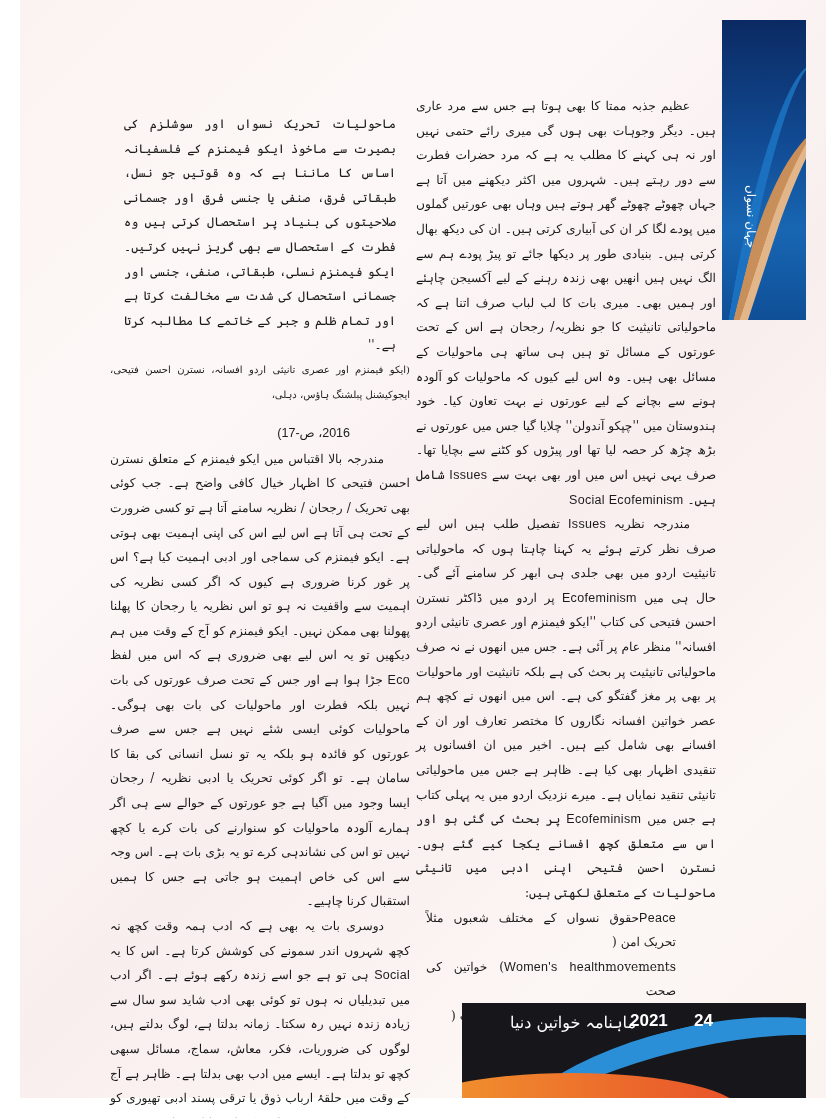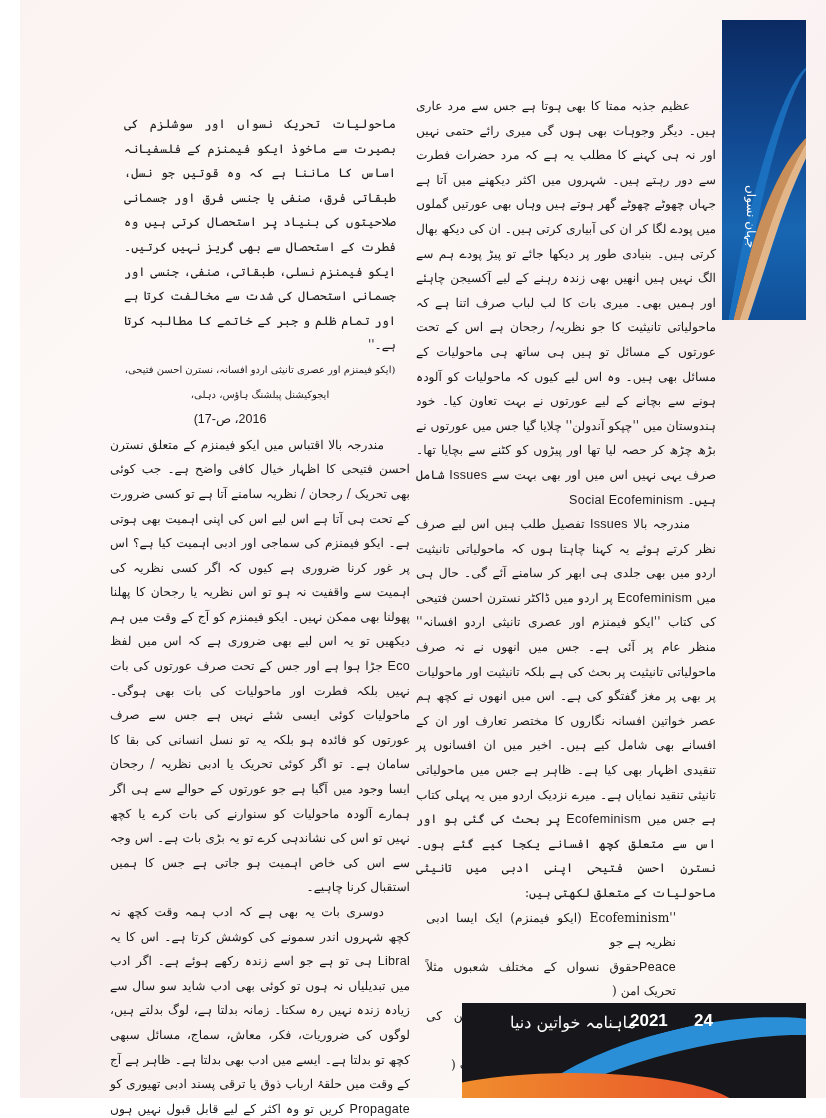--- a/index.html
+++ b/index.html
@@ -42,21 +42,21 @@
     position: absolute; direction: rtl; text-align: justify;
     font-family: "DejaVu Serif", serif; font-size: 12.2px; line-height: 24.6px;
     color: #1b1b1b;
   }
   .col p { margin: 0; }
   .col-right { left: 416px; top: 94px; width: 300px; }
   .col-left { left: 110px; top: 112px; width: 300px; }
   .latin { font-family: "Liberation Sans", sans-serif; font-size: 12.5px; letter-spacing: .3px; }
   .quote { padding-right: 40px; padding-left: 10px; }
   .indent { text-indent: 26px; }
-  .citation { font-size: 10px; text-align: center; }
+  .citation { font-size: 10px; }
   .footer {
     position: absolute; left: 462px; top: 1003px; width: 344px; height: 95px;
     background: #17171b; overflow: hidden;
   }
   .footer .blue-wave {
     position: absolute; left: 20px; top: 25px; width: 420px; height: 160px;
     border-radius: 50%; border-top: 22px solid #2a8fd6;
     transform: rotate(-14deg);
   }
   .footer .orange-wave {
@@ -87,55 +87,54 @@
 </div>
 
 <div class="col col-right">
   <p class="indent">
     <span>عظیم جذبہ ممتا کا بھی ہوتا ہے جس سے مرد عاری ہیں۔ دیگر وجوہات بھی ہوں گی میری رائے حتمی نہیں اور نہ ہی کہنے کا مطلب یہ ہے کہ مرد حضرات فطرت سے دور رہتے ہیں۔ شہروں میں اکثر دیکھنے میں آتا ہے جہاں چھوٹے چھوٹے گھر ہوتے ہیں وہاں بھی عورتیں گملوں میں پودے لگا کر ان کی آبیاری کرتی ہیں۔ ان کی دیکھ بھال کرتی ہیں۔ بنیادی طور پر دیکھا جائے تو پیڑ پودے ہم سے الگ نہیں ہیں انھیں بھی زندہ رہنے کے لیے آکسیجن چاہئے اور ہمیں بھی۔ میری بات کا لب لباب صرف اتنا ہے کہ ماحولیاتی تانیثیت کا جو نظریہ/ رجحان ہے اس کے تحت عورتوں کے مسائل تو ہیں ہی ساتھ ہی ماحولیات کے مسائل بھی ہیں۔ وہ اس لیے کیوں کہ ماحولیات کو آلودہ ہونے سے بچانے کے لیے عورتوں نے بہت تعاون کیا۔ خود ہندوستان میں ''چپکو آندولن'' چلایا گیا جس میں عورتوں نے بڑھ چڑھ کر حصہ لیا تھا اور پیڑوں کو کٹنے سے بچایا تھا۔ صرف یہی نہیں اس میں اور بھی بہت سے</span>
     <span class="latin">Issues</span>
     <span>شامل ہیں۔</span>
     <span class="latin">Social Ecofeminism</span>
   </p>
   <p class="indent">
-    <span>مندرجہ بالا</span>
+    <span>مندرجہ نظریہ</span>
     <span class="latin">Issues</span>
     <span>تفصیل طلب ہیں اس لیے صرف نظر کرتے ہوئے یہ کہنا چاہتا ہوں کہ ماحولیاتی تانیثیت اردو میں بھی جلدی ہی ابھر کر سامنے آئے گی۔ حال ہی میں</span>
     <span class="latin">Ecofeminism</span>
     <span>پر اردو میں ڈاکٹر نسترن احسن فتیحی کی کتاب ''ایکو فیمنزم اور عصری تانیثی اردو افسانہ'' منظر عام پر آئی ہے۔ جس میں انھوں نے نہ صرف ماحولیاتی تانیثیت پر بحث کی ہے بلکہ تانیثیت اور ماحولیات پر بھی پر مغز گفتگو کی ہے۔ اس میں انھوں نے کچھ ہم عصر خواتین افسانہ نگاروں کا مختصر تعارف اور ان کے افسانے بھی شامل کیے ہیں۔ اخیر میں ان افسانوں پر تنقیدی اظہار بھی کیا ہے۔ ظاہر ہے جس میں ماحولیاتی تانیثی تنقید نمایاں ہے۔ میرے نزدیک اردو میں یہ پہلی کتاب ہے جس میں</span>
     <span class="latin">Ecofeminism</span>
     <span>پر بحث کی گئی ہو اور اس سے متعلق کچھ افسانے یکجا کیے گئے ہوں۔ نسترن احسن فتیحی اپنی ادبی میں تانیثی ماحولیات کے متعلق لکھتی ہیں:</span>
   </p>
   <div class="quote">
-    <p><span>''Ecofeminism (ایکو فیمنزم) ایک ایسا ادبی نظریہ ہے جو</span></p>
     <p><span class="latin">Peace</span><span>حقوق نسواں کے مختلف شعبوں مثلاً تحریک امن (</span></p>
     <p><span class="latin">Women's health</span><span>movements) خواتین کی صحت</span></p>
     <p><span class="latin">Environmenta</span><span>care)، ماحولیاتی تحریکات (</span></p>
 
   </div>
 </div>
 
 <div class="col col-left">
   <div class="quote" style="padding-right:14px;padding-left:14px;">
     <p>ماحولیات تحریک نسواں اور سوشلزم کی بصیرت سے ماخوذ ایکو فیمنزم کے فلسفیانہ اساس کا ماننا ہے کہ وہ قوتیں جو نسل، طبقاتی فرق، صنفی یا جنسی فرق اور جسمانی صلاحیتوں کی بنیاد پر استحصال کرتی ہیں وہ فطرت کے استحصال سے بھی گریز نہیں کرتیں۔ ایکو فیمنزم نسلی، طبقاتی، صنفی، جنسی اور جسمانی استحصال کی شدت سے مخالفت کرتا ہے اور تمام ظلم و جبر کے خاتمے کا مطالبہ کرتا ہے۔''</p>
   </div>
   <p class="citation">
     <span>(ایکو فیمنزم اور عصری تانیثی اردو افسانہ، نسترن احسن فتیحی، ایجوکیشنل پبلشنگ ہاؤس، دہلی،</span>
   </p>
-  <p class="citation" style="padding-right:60px;">
+  <p class="citation" style="padding-right:60px;margin-top:14px;">
     <span class="latin">2016، ص-17)</span>
   </p>
   <p class="indent">
     <span>مندرجہ بالا اقتباس میں ایکو فیمنزم کے متعلق نسترن احسن فتیحی کا اظہار خیال کافی واضح ہے۔ جب کوئی بھی تحریک / رجحان / نظریہ سامنے آتا ہے تو کسی ضرورت کے تحت ہی آتا ہے اس لیے اس کی اپنی اہمیت بھی ہوتی ہے۔ ایکو فیمنزم کی سماجی اور ادبی اہمیت کیا ہے؟ اس پر غور کرنا ضروری ہے کیوں کہ اگر کسی نظریہ کی اہمیت سے واقفیت نہ ہو تو اس نظریہ یا رجحان کا پھلنا پھولنا بھی ممکن نہیں۔ ایکو فیمنزم کو آج کے وقت میں ہم دیکھیں تو یہ اس لیے بھی ضروری ہے کہ اس میں لفظ</span>
     <span class="latin">Eco</span>
     <span>جڑا ہوا ہے اور جس کے تحت صرف عورتوں کی بات نہیں بلکہ فطرت اور ماحولیات کی بات بھی ہوگی۔ ماحولیات کوئی ایسی شئے نہیں ہے جس سے صرف عورتوں کو فائدہ ہو بلکہ یہ تو نسل انسانی کی بقا کا سامان ہے۔ تو اگر کوئی تحریک یا ادبی نظریہ / رجحان ایسا وجود میں آگیا ہے جو عورتوں کے حوالے سے ہی اگر ہمارے آلودہ ماحولیات کو سنوارنے کی بات کرے یا کچھ نہیں تو اس کی نشاندہی کرے تو یہ بڑی بات ہے۔ اس وجہ سے اس کی خاص اہمیت ہو جاتی ہے جس کا ہمیں استقبال کرنا چاہیے۔</span>
   </p>
   <p class="indent">
     <span>دوسری بات یہ بھی ہے کہ ادب ہمہ وقت کچھ نہ کچھ شہروں اندر سمونے کی کوشش کرتا ہے۔ اس کا یہ</span>
-    <span class="latin">Libral</span>
+    <span class="latin">Social</span>
     <span>ہی تو ہے جو اسے زندہ رکھے ہوئے ہے۔ اگر ادب میں تبدیلیاں نہ ہوں تو کوئی بھی ادب شاید سو سال سے زیادہ زندہ نہیں رہ سکتا۔ زمانہ بدلتا ہے، لوگ بدلتے ہیں، لوگوں کی ضروریات، فکر، معاش، سماج، مسائل سبھی کچھ تو بدلتا ہے۔ ایسے میں ادب بھی بدلتا ہے۔ ظاہر ہے آج کے وقت میں حلقۂ ارباب ذوق یا ترقی پسند ادبی تھیوری کو</span>
     <span class="latin">Propagate</span>
     <span>کریں تو وہ اکثر کے لیے قابل قبول نہیں ہوں گی۔ کسی بھی ادبی نظریہ / رجحان کے لیے اس کا موزوں وقت بھی ہوتا ہے جو علاقوں کے اعتبار سے الگ الگ ہوتا ہے۔ اس کو ہم یوں سمجھ سکتے ہیں کہ جب مغرب میں مابعد جدید ادب خلق ہو رہا تھا تب ہم نے</span>
   </p>
 </div>
 
 <div class="footer">
   <div class="blue-wave"></div>
   <div class="orange-wave"></div>
   <div class="footer-title">ماہنامہ خواتین دنیا</div>

